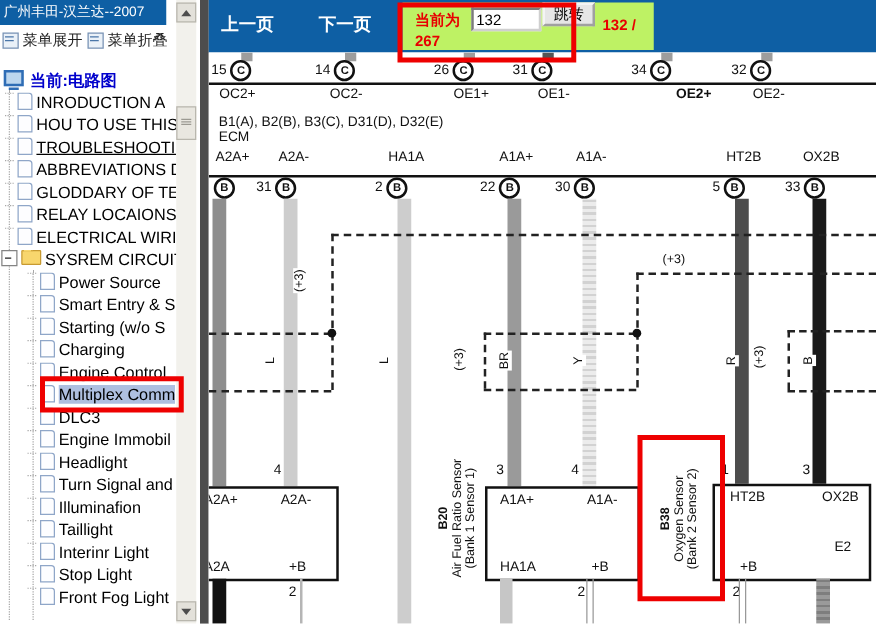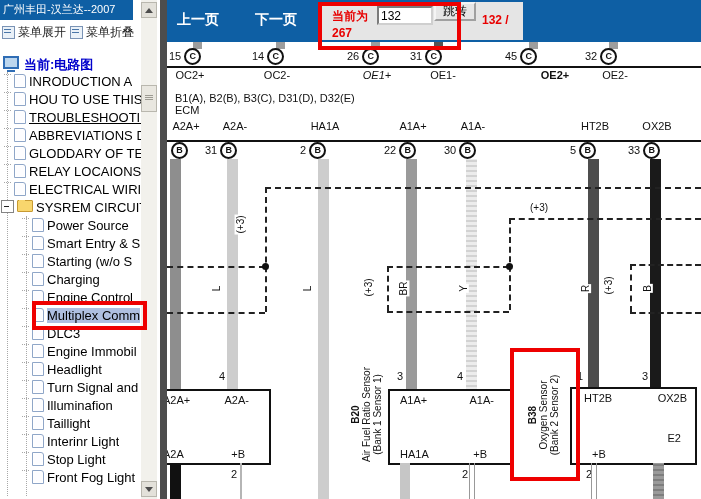--- a/index.html
+++ b/index.html
@@ -40,21 +40,21 @@
   .sb-thumb::after{content:"";display:block;margin:9px 3px 0;border-top:1px solid #9c9a92;box-shadow:0 2px 0 #9c9a92,0 4px 0 #9c9a92;}
   .tri-up{width:0;height:0;border-left:4px solid transparent;border-right:4px solid transparent;border-bottom:5px solid #4d4d4d;}
   .tri-dn{width:0;height:0;border-left:4px solid transparent;border-right:4px solid transparent;border-top:5px solid #4d4d4d;}
 
   #splitter{position:absolute;left:160px;top:0;width:7px;height:499px;background:#4d4d4d;}
 
   
   #main{position:absolute;left:167px;top:0;width:534px;height:499px;}
   .toolbar{position:absolute;left:0;top:0;width:534px;height:42px;background:#0e5fa4;}
   .tb-btn{position:absolute;top:11px;color:#fff;font-weight:bold;font-size:14px;cursor:default;}
-  .panel{position:absolute;left:155px;top:2px;width:201px;height:38px;background:#e5e5e5;}
+  .panel{position:absolute;left:155px;top:2px;width:201px;height:38px;background:#bef264;}
   .red-text{position:absolute;color:#e80000;font-size:12px;font-weight:bold;white-space:nowrap;}
   .page-input{position:absolute;left:55px;top:4px;width:48px;height:15px;border:2px inset #cfcfcf;font-size:12px;padding:0 2px;font-family:"Liberation Sans",sans-serif;}
   .jump-btn{position:absolute;left:112px;top:0;width:42px;height:19px;background:#e6e6e6;border:2px outset #f4f4f4;font-size:12px;font-family:"Liberation Sans",sans-serif;line-height:13px;}
 
   .diagram{position:absolute;left:0;top:42px;width:534px;height:457px;background:#fff;overflow:hidden;}
   .stub{position:absolute;top:0;width:9px;height:7px;background:#9d9d9d;}
   .hline{position:absolute;left:0;width:534px;height:2px;background:#111;}
   .pin{position:absolute;display:flex;align-items:center;gap:3px;height:18px;}
   .pnum{font-size:11px;color:#111;}
   .pcircle{width:13px;height:13px;border:2px solid #111;border-radius:50%;background:#fff;
@@ -264,33 +264,33 @@
       </div>
     <div class="pin" style="left:180px;top:5px;">
         <span class="pnum">26</span>
         <span class="pcircle">C</span>
       </div>
     <div class="pin" style="left:243px;top:5px;">
         <span class="pnum">31</span>
         <span class="pcircle">C</span>
       </div>
     <div class="pin" style="left:338px;top:5px;">
-        <span class="pnum">45</span>
+        <span class="pnum">34</span>
         <span class="pcircle">C</span>
       </div>
     <div class="pin" style="left:418px;top:5px;">
         <span class="pnum">32</span>
         <span class="pcircle">C</span>
       </div>
 
     <div class="hline" style="top:24px;"></div>
 
     <span class="dlabel" style="left:23px;top:27px;">OC2+</span>
     <span class="dlabel" style="left:110px;top:27px;">OC2-</span>
-    <span class="dlabel" style="left:210px;top:27px;font-style:italic;">OE1+</span>
+    <span class="dlabel" style="left:210px;top:27px;">OE1+</span>
     <span class="dlabel" style="left:276px;top:27px;">OE1-</span>
     <span class="dlabel" style="left:388px;top:27px;font-weight:bold;">OE2+</span>
     <span class="dlabel" style="left:448px;top:27px;">OE2-</span>
 
     <span class="note" style="left:8px;top:50px;">B1(A), B2(B), B3(C), D31(D), D32(E)</span>
     <span class="note" style="left:8px;top:62px;">ECM</span>
 
     <span class="dlabel" style="left:19px;top:78px;">A2A+</span>
     <span class="dlabel" style="left:68px;top:78px;">A2A-</span>
     <span class="dlabel" style="left:158px;top:78px;">HA1A</span>

